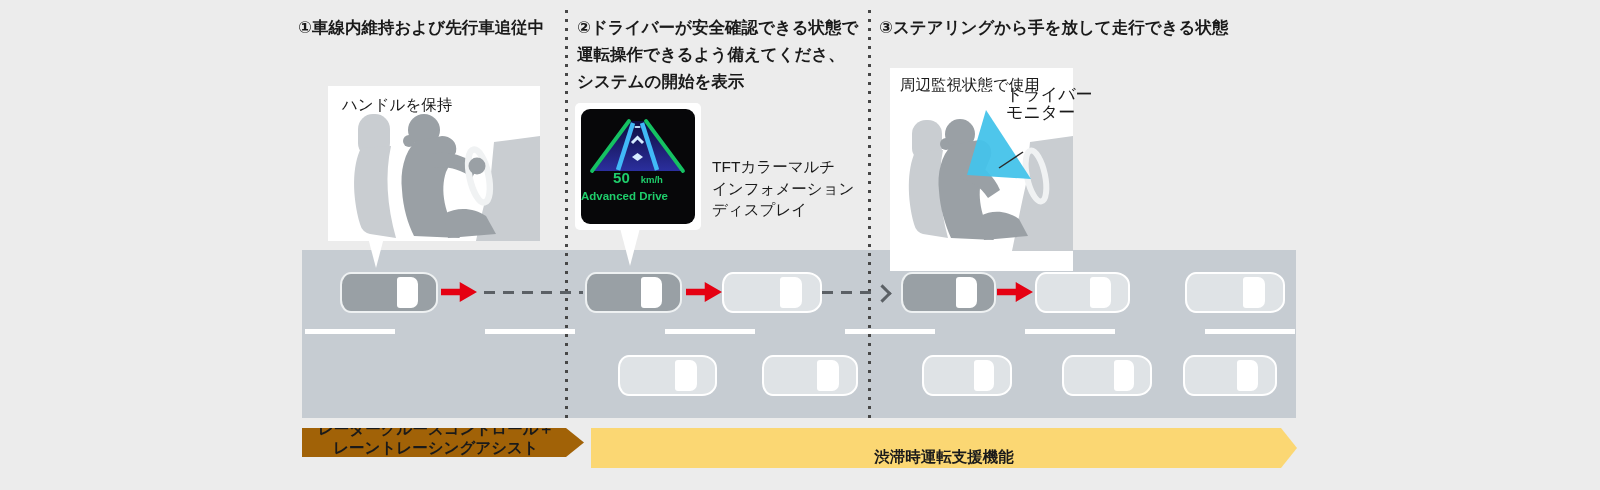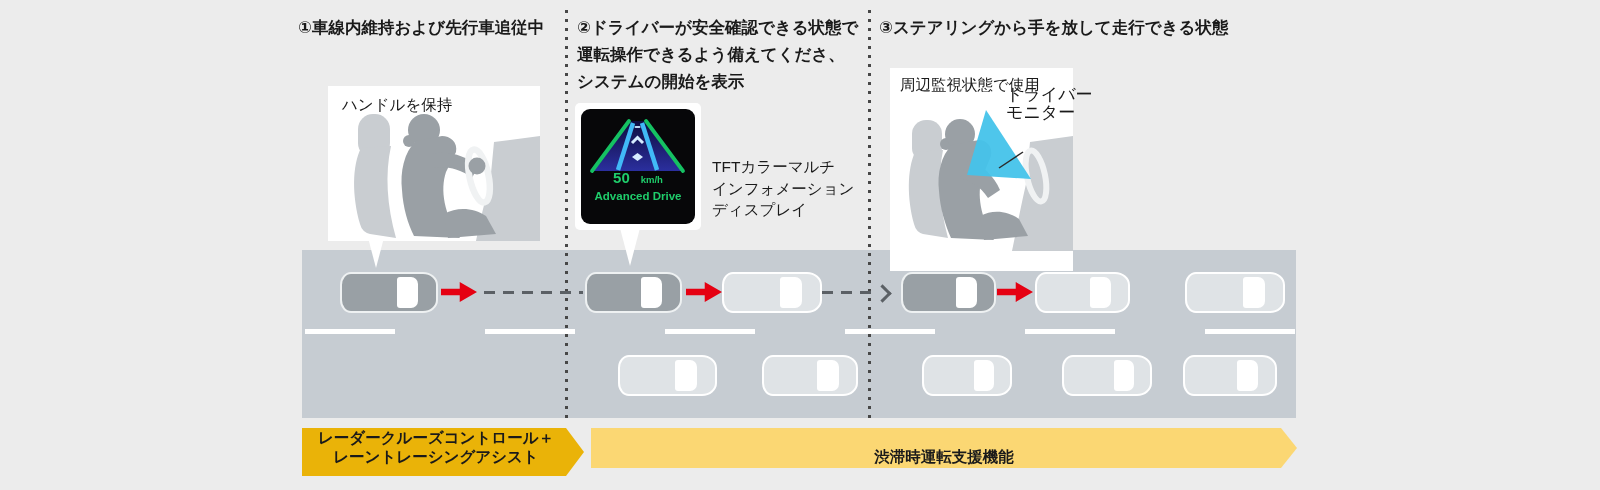--- a/index.html
+++ b/index.html
@@ -42,29 +42,29 @@
   .callout svg{position:absolute;left:0;top:0;width:100%;height:100%}
   .callout-title{position:absolute;font-size:15.5px;font-weight:500;white-space:nowrap}
   #callout1 .callout-title{left:14px;top:9px}
   #callout3 .callout-title{left:10px;top:7px}
 
   #tft{position:absolute;left:575px;top:103px;width:126px;height:127px;background:#fff;border-radius:5px}
   #tft .screen{position:absolute;left:6px;top:6px;right:6px;bottom:6px;background:#070709;border-radius:9px;overflow:hidden}
   #tft svg{position:absolute;left:0;top:4px}
   .tft-speed{position:absolute;top:60px;width:100%;text-align:center;color:#1fcd6b;font-size:15px;font-weight:700}
   .tft-speed .unit{font-size:9.5px;font-weight:600;margin-left:11px}
-  .tft-mode{position:absolute;top:81px;width:100%;text-align:center;color:#1fcd6b;font-size:11.5px;font-weight:600}
+  .tft-mode{position:absolute;top:81px;width:100%;color:#1fcd6b;font-size:11.5px;font-weight:600}
 
   #tft-label{position:absolute;left:712px;top:156px;font-size:15.5px;line-height:21.5px;white-space:pre-line}
   #monitor-label{position:absolute;left:1006px;top:86px;font-size:17px;line-height:17.5px;white-space:pre-line;z-index:6}
   #note{position:absolute;left:1089px;top:64px;width:242px;font-size:14px;line-height:26px;white-space:pre-line}
 
-  #band-left{position:absolute;left:302px;top:428px;width:282px;height:48px;background:#eab308;
+  #band-left{position:absolute;left:302px;top:428px;width:282px;height:29px;background:#a16207;
          clip-path:polygon(0 0,calc(100% - 18px) 0,100% 50%,calc(100% - 18px) 100%,0 100%);
-         display:flex;align-items:flex-start;justify-content:center}
+         display:flex;align-items:flex-end;justify-content:center}
   #band-left .band-text{font-size:15.5px;font-weight:600;line-height:19px;text-align:center;white-space:pre-line;padding-right:14px}
   #band-yellow{position:absolute;left:591px;top:428px;width:706px;height:40px;background:#fbd773;
          clip-path:polygon(0 0,calc(100% - 16px) 0,100% 50%,calc(100% - 16px) 100%,0 100%);
          display:flex;align-items:flex-end;justify-content:center}
   #band-yellow .band-text{font-size:15.5px;font-weight:700}
 </style>
 </head>
 <body>
 
 <div id="stage">

